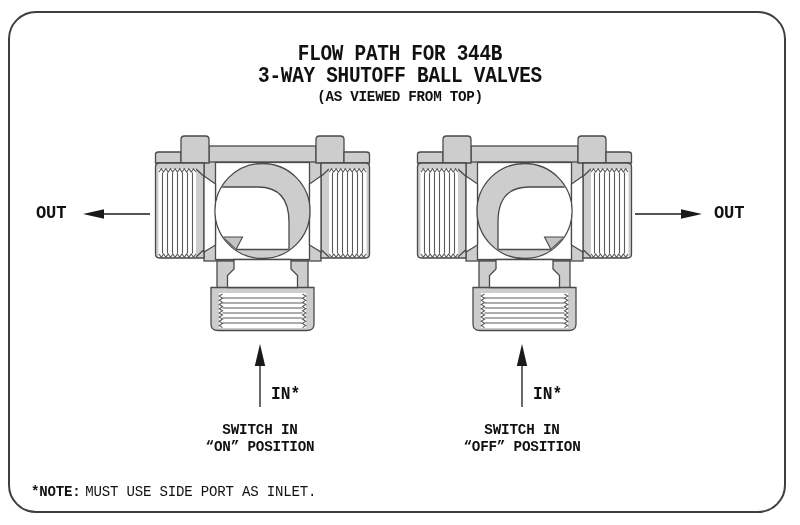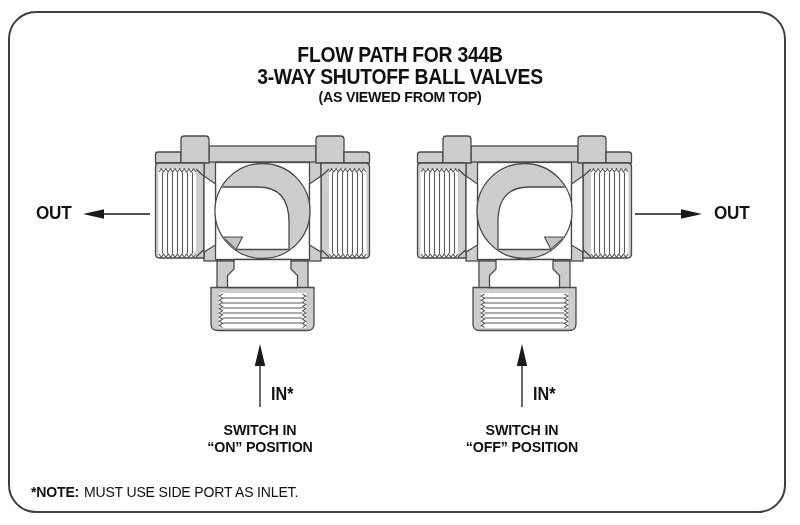--- a/index.html
+++ b/index.html
@@ -1,18 +1,18 @@
 <!DOCTYPE html>
 <html><head>
 <meta charset="utf-8">
 <style>
   html,body { margin:0; padding:0; background:#ffffff; }
   .canvas {
     position:relative; width:800px; height:525px; background:#ffffff;
-    font-family:Liberation Sans, sans-serif; color:#111111;
+    font-family:Liberation Mono, monospace; color:#111111;
     overflow:hidden;
   }
   .border-frame {
     position:absolute; left:8px; top:11px; width:778px; height:502px;
     border:2px solid #3f3f3f; border-radius:28px; box-sizing:border-box;
     background:transparent;
   }
   .svg-layer { position:absolute; left:0; top:0; }
   .ttl { position:absolute; left:0; right:0; text-align:center; font-weight:700; letter-spacing:-0.3px; }
   .t1 { top:42px; font-size:22px; transform:scaleX(0.88); transform-origin:50% 0; }

